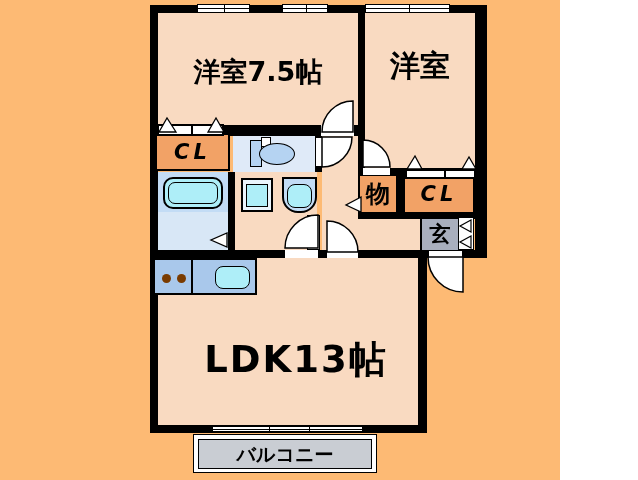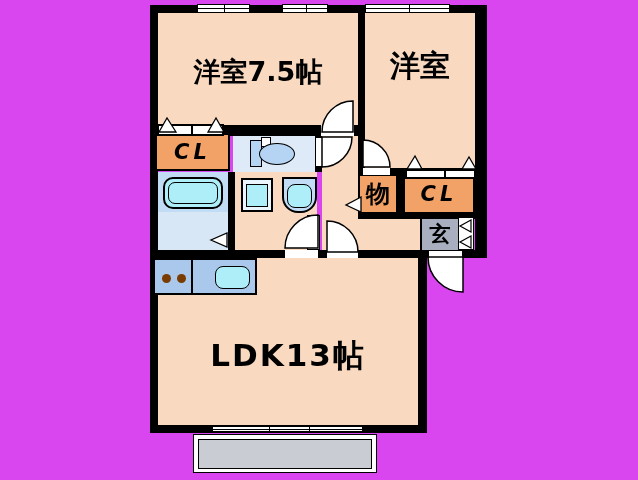--- a/index.html
+++ b/index.html
@@ -1,17 +1,17 @@
 <!DOCTYPE html>
 <html><head>
 <meta charset="utf-8">
 <style>
   html,body{margin:0;padding:0;background:#fff;}
   #plan{
-    position:relative;width:638px;height:480px;background:#d946ef;overflow:hidden;
+    position:relative;width:560px;height:480px;background:#fdba74;overflow:hidden;
     font-family:"DejaVu Sans","Liberation Sans",sans-serif;
     text-decoration:underline;
   }
   .floor{position:absolute;z-index:1;}
   .peach{background:#F9DAC1;}
   .wall{position:absolute;background:#000;z-index:2;}
   .open{position:absolute;background:#fff;z-index:3;}
   .band{position:absolute;background:#fff;border:2px solid #000;z-index:3;box-sizing:border-box;}
   .band .divider{position:absolute;top:0;bottom:0;width:2px;background:#000;}
   .window{position:absolute;background:#fff;border:1px solid #000;z-index:3;box-sizing:border-box;}
@@ -128,19 +128,20 @@
     <path d="M407,169 L422,169 L415,156 Z" fill="#fff" stroke="#000" stroke-width="1.3"></path>
     <path d="M462,169 L476,169 L469,157 Z" fill="#fff" stroke="#000" stroke-width="1.3"></path>
     <path d="M227,233 L227,247 L211,240 Z" fill="#fff" stroke="#000" stroke-width="1.3"></path>
     <path d="M361,197 L361,212 L346,205 Z" fill="#fff" stroke="#000" stroke-width="1.3"></path>
     <path d="M471,220 L471,232 L460,226 Z" fill="#fff" stroke="#000" stroke-width="1.2"></path>
     <path d="M471,236 L471,248 L460,242 Z" fill="#fff" stroke="#000" stroke-width="1.2"></path>
   </svg>
 
   <div class="label" style="left:158px;top:54px;width:200px;font-size:27px;">洋室7.5帖</div>
   <div class="label" style="left:365px;top:46px;width:110px;font-size:30px;">洋室</div>
-  <div class="label" style="left:158px;top:335px;width:260px;font-size:31px;letter-spacing:2px;">LDK13帖</div>
+  <div class="label" style="left:158px;top:335px;width:260px;font-size:37px;letter-spacing:2px;padding-left:8px;">LDK13帖</div>
   <div class="label" style="left:155px;top:133px;width:75px;height:38px;line-height:38px;font-size:21px;font-style:italic;letter-spacing:4px;">CL</div>
   <div class="label" style="left:403px;top:174px;width:72px;height:40px;line-height:40px;font-size:21px;font-style:italic;letter-spacing:4px;">CL</div>
   <div class="label" style="left:358px;top:174px;width:40px;height:40px;line-height:40px;font-size:24px;">物</div>
   <div class="label" style="left:422px;top:218px;width:36px;height:32px;line-height:32px;font-size:21px;">玄</div>
+  <div class="label" style="left:198px;top:440px;width:174px;height:30px;line-height:28px;font-size:19px;z-index:5;">バルコニー</div>
 
 </div>
 
 </body></html>

